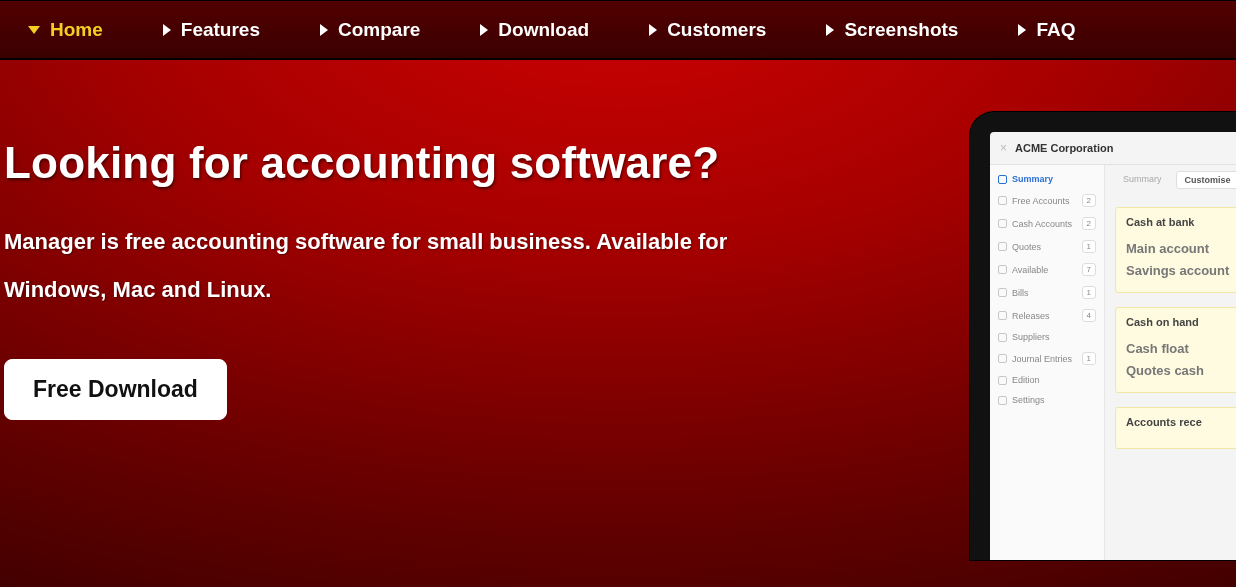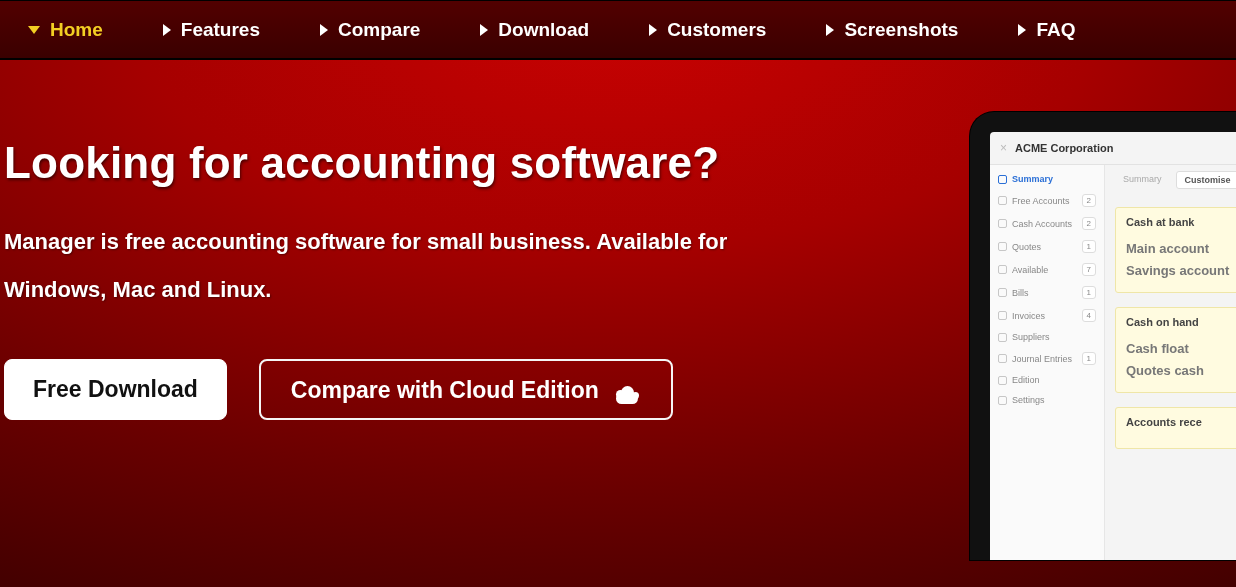--- a/index.html
+++ b/index.html
@@ -65,21 +65,21 @@
     text-shadow: 1px 1px 2px rgba(0,0,0,.4);
   }
   .cta-row {
     margin-top: 44px;
     display: flex;
     gap: 32px;
     align-items: stretch;
   }
   .btn {
     display: inline-flex;
-    align-items: flex-end;
+    align-items: center;
     gap: 14px;
     padding: 16px 28px;
     border-radius: 8px;
     font-size: 23px;
     font-weight: 800;
     cursor: pointer;
     text-decoration: none;
   }
   .btn-primary {
     background: #fff;
@@ -217,24 +217,20 @@
   </div>
 </nav>
 
 <section class="hero">
   <h1>Looking for accounting software?</h1>
   <p>Manager is free accounting software for small business. Available for Windows, Mac and Linux.</p>
   <div class="cta-row">
     <a class="btn btn-primary">
       <span>Free Download</span>
     </a>
-    <a class="btn btn-outline">
-      <span>Compare with Cloud Edition</span>
-      <span class="cloud-icon"></span>
-    </a>
   </div>
 </section>
 
 <div class="device">
   <div class="screen">
     <div class="titlebar">
       <span class="x">×</span>
       <span>ACME Corporation</span>
     </div>
     <div class="workspace">
@@ -263,21 +259,21 @@
           <span class="lbl">Available</span>
           <span class="badge">7</span>
         </div>
         <div class="side-row">
           <span class="mini-icon"></span>
           <span class="lbl">Bills</span>
           <span class="badge">1</span>
         </div>
         <div class="side-row">
           <span class="mini-icon"></span>
-          <span class="lbl">Invoices</span>
+          <span class="lbl">Releases</span>
           <span class="badge">4</span>
         </div>
         <div class="side-row">
           <span class="mini-icon"></span>
           <span class="lbl">Suppliers</span>
         </div>
         <div class="side-row">
           <span class="mini-icon"></span>
           <span class="lbl">Journal Entries</span>
           <span class="badge">1</span>

